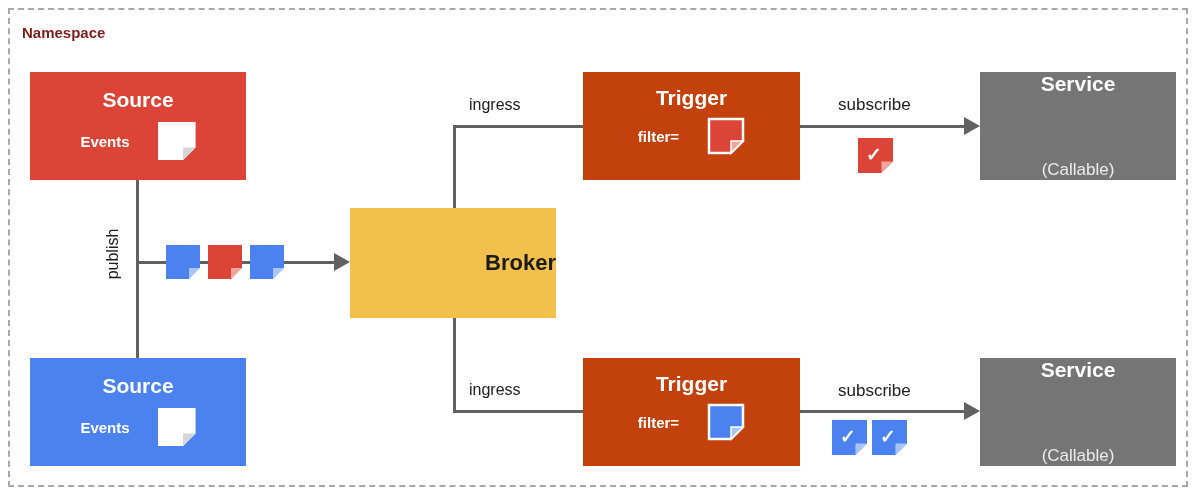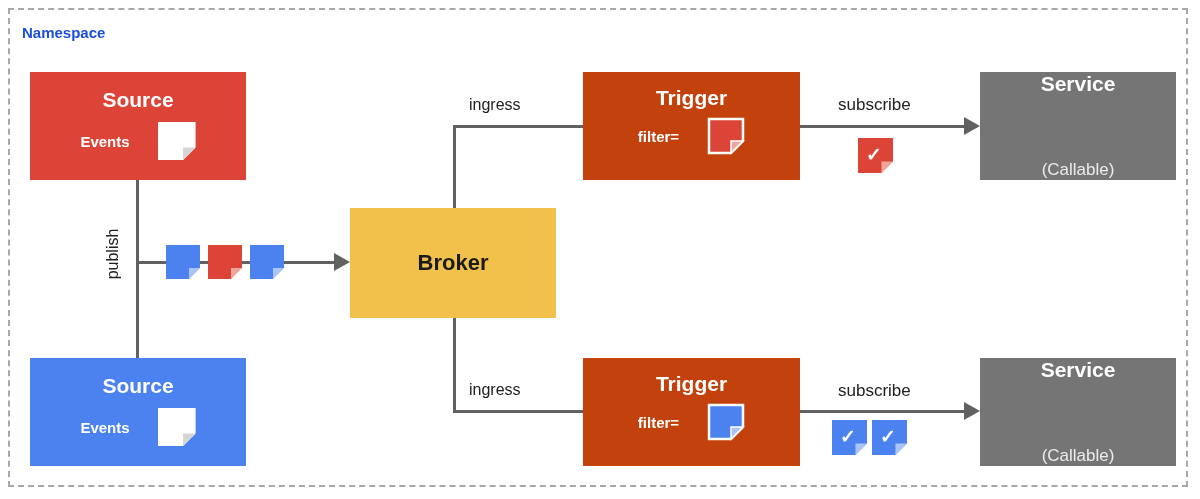--- a/index.html
+++ b/index.html
@@ -2,39 +2,39 @@
 <html><head>
 <meta charset="utf-8">
 <style>
   html,body{margin:0;padding:0;background:#ffffff;}
   body{font-family:"Liberation Sans", sans-serif;}
   #canvas{position:relative;width:1200px;height:499px;background:#ffffff;overflow:hidden;}
 
   
   .namespace{position:absolute;left:8px;top:8px;width:1180px;height:479px;
     border:2px dashed #a8a8a8;box-sizing:border-box;}
-  .namespace-label{position:absolute;left:22px;top:24px;font-size:15px;font-weight:bold;color:#1d4ed8;}
+  .namespace-label{position:absolute;left:22px;top:24px;font-size:15px;font-weight:bold;color:#7f1d1d;}
 
   
   .line{position:absolute;background:#616161;z-index:1;}
   .arrowhead{position:absolute;width:0;height:0;z-index:1;
     border-top:9px solid transparent;border-bottom:9px solid transparent;
     border-left:16px solid #616161;}
 
   
   .edge-label{position:absolute;font-size:16px;color:#212121;z-index:3;white-space:nowrap;}
   .edge-label.rotated{transform:translate(-50%,-50%) rotate(-90deg);}
   .edge-label.subscribe{font-size:17px;}
 
   
   .node{position:absolute;box-sizing:border-box;z-index:2;display:flex;flex-direction:column;align-items:center;}
   .node.red{background:#DB4437;}
   .node.blue{background:#4C82F0;}
   .node.green{background:#c2410c;}
-  .node.yellow{background:#F2C14B;}
+  .node.yellow{background:#F2C14B;align-items:flex-end;}
   .node.gray{background:#757575;}
 
   .node-title{font-weight:bold;color:#ffffff;font-size:21px;}
   .source .node-title{margin-top:16px;}
   .trigger .node-title{margin-top:14px;}
 
   .broker{justify-content:center;}
   .broker .node-title{color:#1b1b1b;font-size:22px;margin:0;}
 
   .service{justify-content:space-between;}

